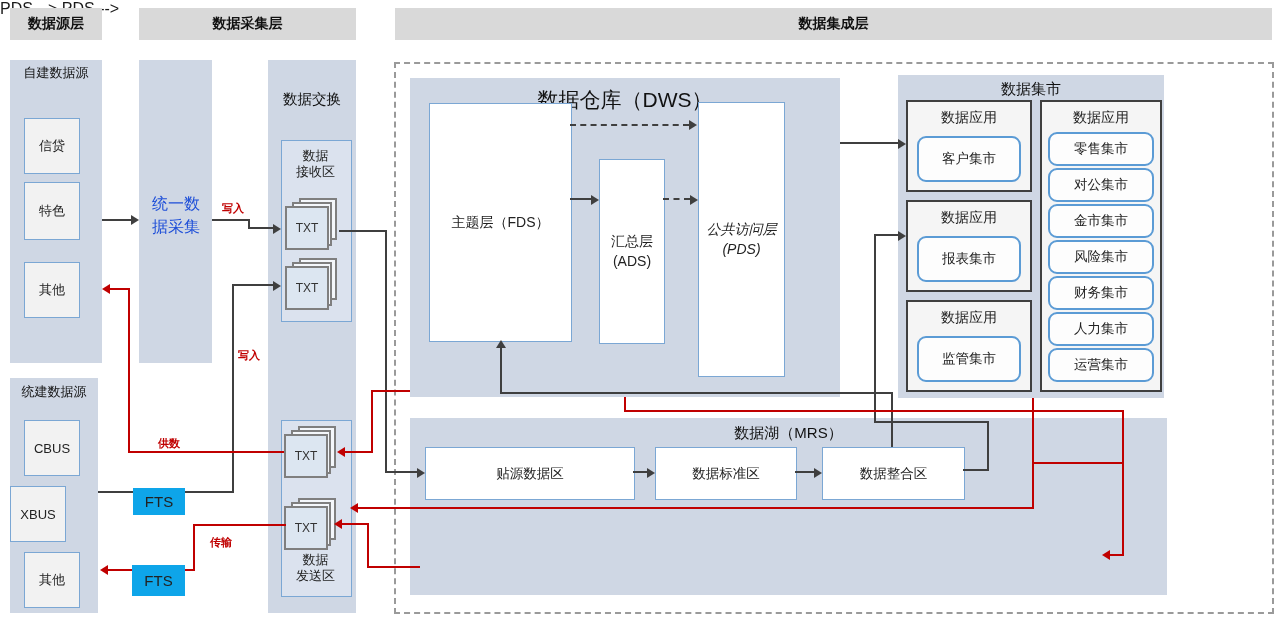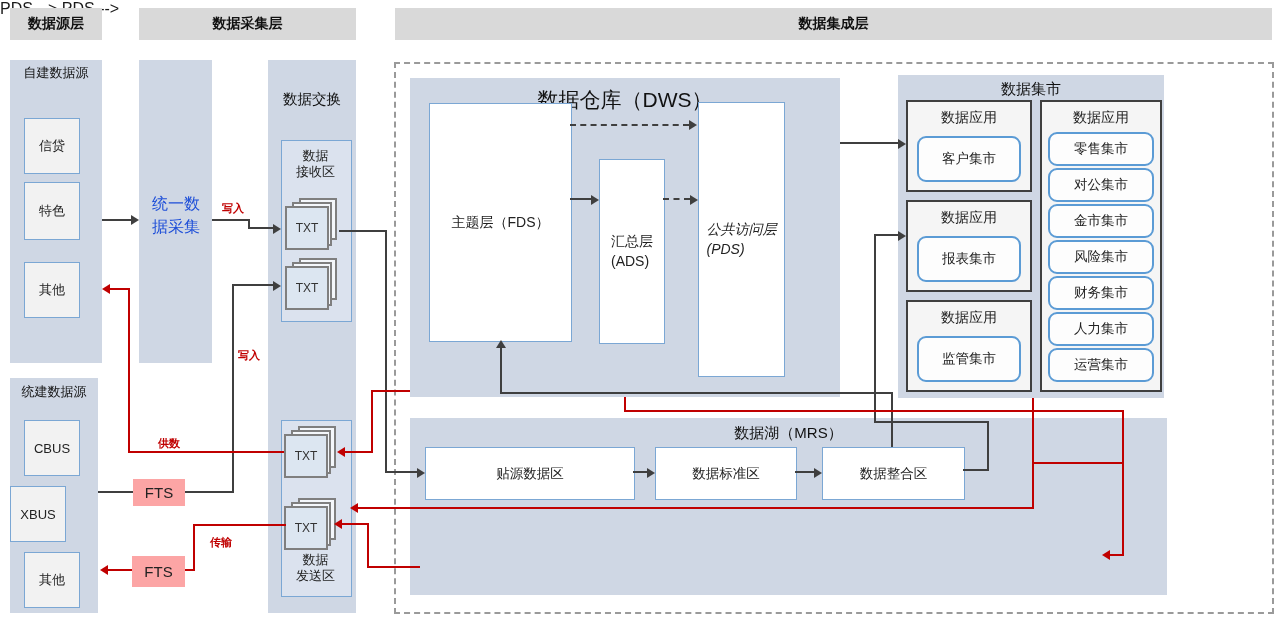--- a/index.html
+++ b/index.html
@@ -6,29 +6,29 @@
   #stage{position:relative;width:1280px;height:627px;background:#ffffff;overflow:hidden;
          font-family:"Liberation Sans","DejaVu Sans",sans-serif;color:#1a1a1a;}
   .abs{position:absolute;}
   .hdr{position:absolute;background:#d9d9d9;display:flex;align-items:center;justify-content:center;
        font-size:14px;font-weight:bold;color:#111;}
   .panel{position:absolute;background:#cfd7e4;}
   .ptitle{position:absolute;text-align:center;font-size:14px;color:#111;}
   .srcbox{position:absolute;background:#f2f2f2;border:1px solid #7ba7d4;display:flex;align-items:center;
           justify-content:center;font-size:13px;color:#222;}
   .whitebox{position:absolute;background:#ffffff;border:1px solid #7ba7d4;display:flex;align-items:center;
-          justify-content:center;font-size:14px;color:#222;}
+          justify-content:center;font-size:14px;color:#222;text-align:center;}
   .appbox{position:absolute;background:#f5f5f5;border:2px solid #3f3f3f;}
   .applbl{position:absolute;left:0;right:0;top:7px;text-align:center;font-size:14px;color:#222;}
   .mart{position:absolute;background:#fdfdfd;border:2px solid #5b9bd5;border-radius:9px;display:flex;
         align-items:center;justify-content:center;font-size:13.5px;color:#222;}
   .zone{position:absolute;background:#dbe2ee;border:1px solid #7ba7d4;}
   .zonelbl{position:absolute;left:0;right:0;text-align:center;font-size:13px;color:#222;line-height:1.25;}
-  .ftsbox{position:absolute;background:#fca5a5;display:flex;align-items:center;justify-content:center;
-          font-size:15px;color:#222;}
+  .ftsbox{position:absolute;background:#0ea5e9;display:flex;align-items:center;justify-content:center;
+          font-size:15px;color:#222;margin-top:9px;}
   .pre{white-space:pre-line;}
   .dashed-frame{position:absolute;border:2px dashed #9a9a9a;}
   
   .hl{position:absolute;height:2px;background:#3f3f3f;}
   .vl{position:absolute;width:2px;background:#3f3f3f;}
   .hl.red,.vl.red{background:#c00000;}
   .hl.dash{height:0;background:none;border-top:2px dashed #3f3f3f;}
   .ar{position:absolute;width:0;height:0;border:5px solid transparent;}
   .ar.r{border-left:8px solid #3f3f3f;border-right:none;}
   .ar.l{border-right:8px solid #3f3f3f;border-left:none;}

